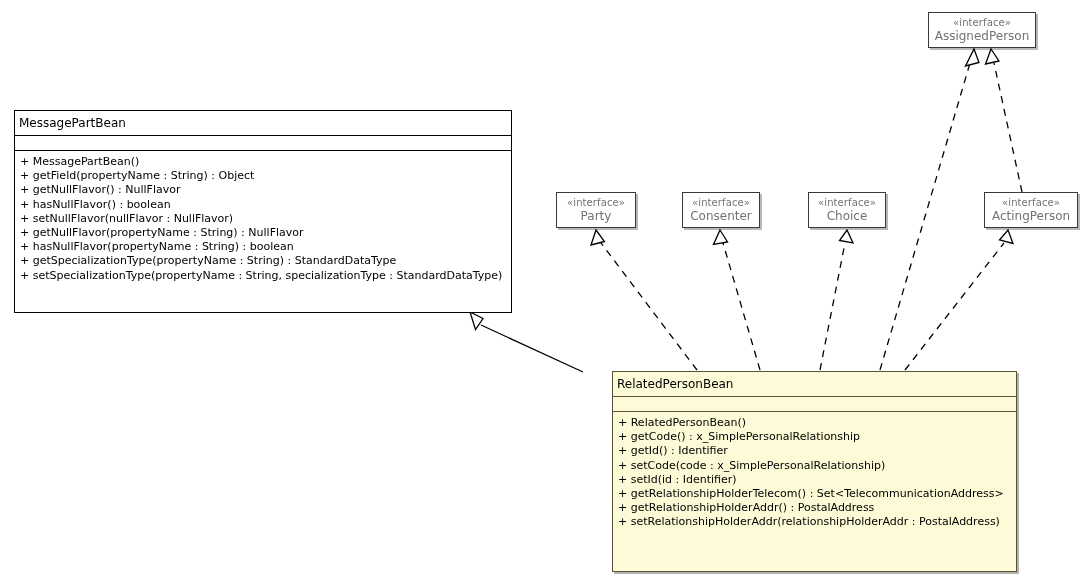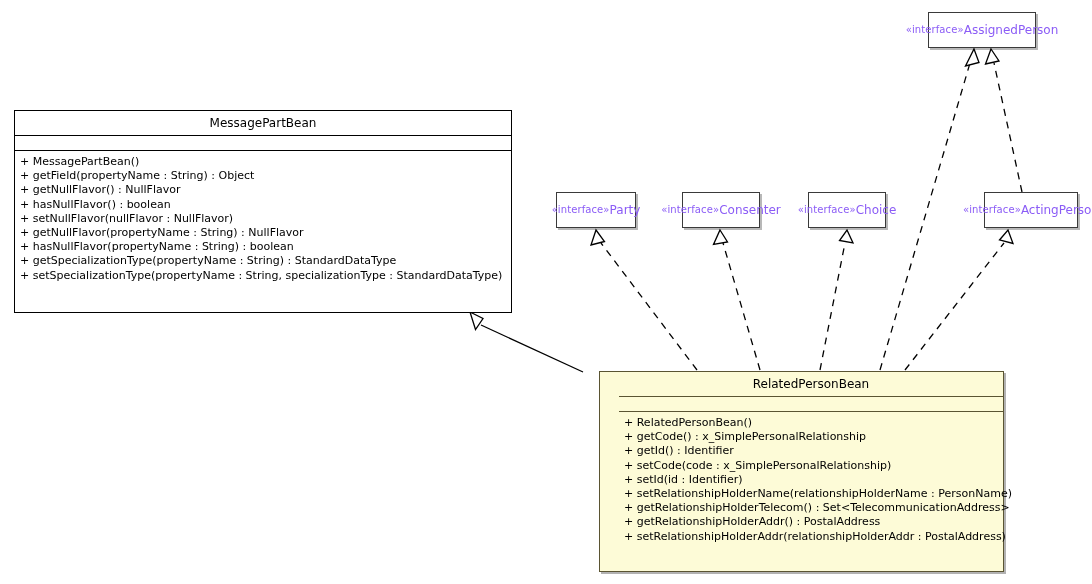--- a/index.html
+++ b/index.html
@@ -30,25 +30,25 @@
   }
 
   
   .iface-box {
     position: absolute;
     box-sizing: border-box;
     background: #ffffff;
     border: 1.6px solid #3a3a3a;
     box-shadow: 2px 2px 0 rgba(0,0,0,0.28);
     display: flex;
-    flex-direction: row;
+    flex-direction: column;
     align-items: center;
     justify-content: center;
     line-height: 1.18;
-    color: #8b5cf6;
+    color: #737373;
   }
   .iface-stereo {
     font-size: 10px;
     letter-spacing: 0.1px;
   }
   .iface-name {
     font-size: 12px;
   }
 
   
@@ -57,21 +57,20 @@
     box-sizing: border-box;
     border: 1.4px solid #000;
     background: #fff;
   }
   .cls.highlight {
     background: #fdfbd7;
     border: 1.6px solid #5a5432;
     box-shadow: 2px 2px 0 rgba(0,0,0,0.30);
   }
   .cls-name {
-    text-align: center;
     font-size: 12px;
     padding: 5px 4px 5px 4px;
     border-bottom: 1.4px solid #000;
   }
   .cls.highlight .cls-name {
     border-bottom: 1.6px solid #5a5432;
   }
   .cls-attrs {
     height: 14px;
     border-bottom: 1.4px solid #000;
@@ -166,29 +165,28 @@
       <div class="op">+ getNullFlavor() : NullFlavor</div>
       <div class="op">+ hasNullFlavor() : boolean</div>
       <div class="op">+ setNullFlavor(nullFlavor : NullFlavor)</div>
       <div class="op">+ getNullFlavor(propertyName : String) : NullFlavor</div>
       <div class="op">+ hasNullFlavor(propertyName : String) : boolean</div>
       <div class="op">+ getSpecializationType(propertyName : String) : StandardDataType</div>
       <div class="op">+ setSpecializationType(propertyName : String, specializationType : StandardDataType)</div>
     </div>
   </div>
 
-  <div class="cls highlight" style="left:599px; top:371px; width:405px; height:201px;padding-left:19px;">
+  <div class="cls highlight" style="left:612px; top:371px; width:405px; height:201px;">
     <div class="cls-name">RelatedPersonBean</div>
     <div class="cls-attrs"></div>
     <div class="cls-ops">
       <div class="op">+ RelatedPersonBean()</div>
       <div class="op">+ getCode() : x_SimplePersonalRelationship</div>
       <div class="op">+ getId() : Identifier</div>
       <div class="op">+ setCode(code : x_SimplePersonalRelationship)</div>
       <div class="op">+ setId(id : Identifier)</div>
-      <div class="op">+ setRelationshipHolderName(relationshipHolderName : PersonName)</div>
       <div class="op">+ getRelationshipHolderTelecom() : Set&lt;TelecommunicationAddress&gt;</div>
       <div class="op">+ getRelationshipHolderAddr() : PostalAddress</div>
       <div class="op">+ setRelationshipHolderAddr(relationshipHolderAddr : PostalAddress)</div>
     </div>
   </div>
 
 </div>
 
 </body></html>

